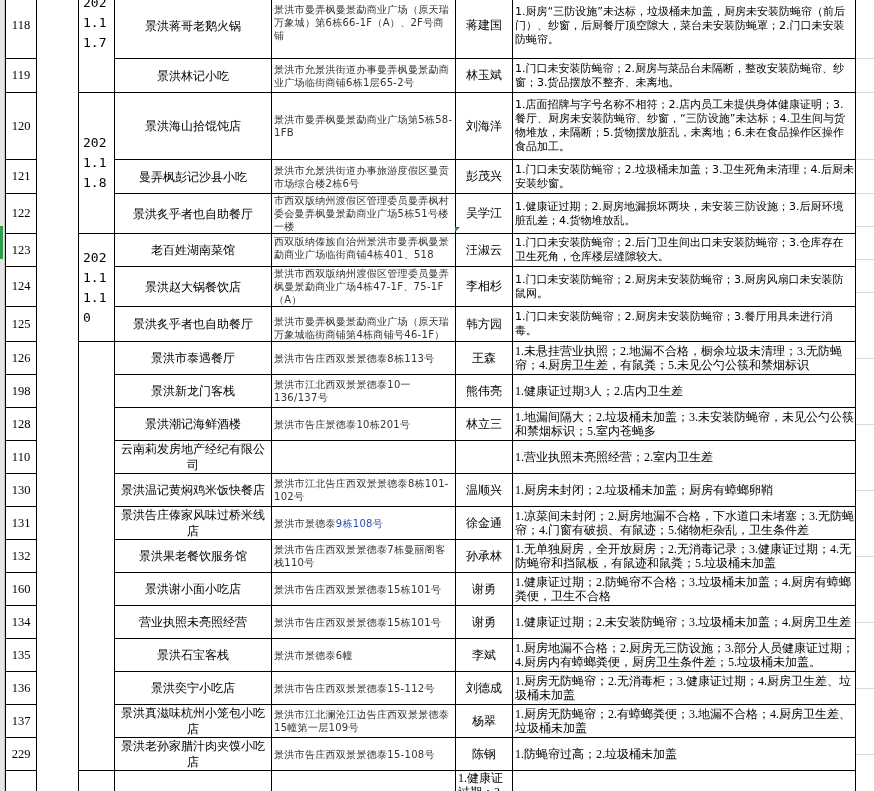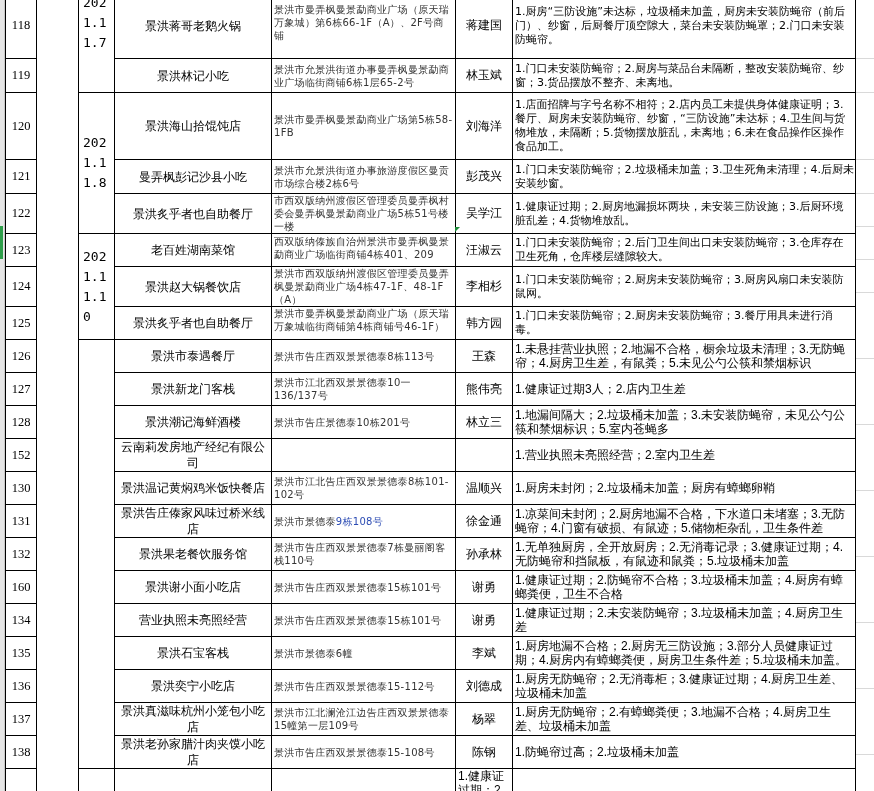--- a/index.html
+++ b/index.html
@@ -11,21 +11,21 @@
   table { position:absolute; left:5px; top:-8px; border-collapse:collapse; table-layout:fixed; }
   td { border:1px solid #000; padding:0 2px; vertical-align:middle; overflow:hidden; }
   td.no { font-family:"Liberation Serif", serif; font-size:12.5px; text-align:center; color:#000; }
   td.blank { }
   td.date { font-family:"DejaVu Sans Mono", monospace; font-size:13px; line-height:20px; vertical-align:middle; color:#000; padding-left:4px; white-space:pre-line; word-break:break-all; }
   td.name { font-size:12px; text-align:center; color:#000; line-height:16px; }
   td.addr { font-size:10px; color:#333; line-height:13px; letter-spacing:0.3px; text-align:left; vertical-align:top; padding-top:2px; }
   td.addr.mid { vertical-align:middle; padding-top:0; }
   td.person { font-size:12px; text-align:center; color:#000; }
   td.issue { font-size:11px; color:#000; line-height:14px; text-align:left; }
-  td.issue.serif { font-family:Liberation Sans, sans-serif; font-size:12px; line-height:14px; }
+  td.issue.serif { font-family:Liberation Serif, serif; font-size:12px; line-height:14px; }
   .blue { color:#2b4bb3; }
   .marker { position:absolute; width:0; height:0; border-top:5px solid #1e8c3a; border-right:5px solid transparent; }
   .sel-bar { position:absolute; left:0; width:3px; background:#2e9e4a; }
   .right-edge-line { position:absolute; left:855px; top:0; width:1px; height:791px; background:#000; }
   .row-sep-right { position:absolute; left:856px; width:18px; height:1px; background:#d9d9d9; }
 </style>
 </head>
 <body>
 
 <div class="sheet">
@@ -86,62 +86,62 @@
         <td class="person">吴学江</td>
         <td class="issue">1.健康证过期；2.厨房地漏损坏两块，未安装三防设施；3.后厨环境脏乱差；4.货物堆放乱。</td>
       </tr>
       <tr style="height:33px">
         <td class="no">123</td>
         <td class="date" rowspan="3">202
 1.1
 1.1
 0</td>
         <td class="name">老百姓湖南菜馆</td>
-        <td class="addr" style="padding-top:1px">西双版纳傣族自治州景洪市曼弄枫曼景勐商业广场临街商铺4栋401、209</td>
+        <td class="addr" style="padding-top:1px">西双版纳傣族自治州景洪市曼弄枫曼景勐商业广场临街商铺4栋401、518</td>
         <td class="person">汪淑云</td>
         <td class="issue">1.门口未安装防蝇帘；2.后门卫生间出口未安装防蝇帘；3.仓库存在卫生死角，仓库楼层缝隙较大。</td>
       </tr>
       <tr style="height:33px">
         <td class="no">124</td>
         <td class="name">景洪赵大锅餐饮店</td>
-        <td class="addr" style="padding-top:0">景洪市西双版纳州渡假区管理委员曼弄枫曼景勐商业广场4栋47-1F、48-1F（A）</td>
+        <td class="addr" style="padding-top:0">景洪市西双版纳州渡假区管理委员曼弄枫曼景勐商业广场4栋47-1F、75-1F（A）</td>
         <td class="person">李相杉</td>
         <td class="issue">1.门口未安装防蝇帘；2.厨房未安装防蝇帘；3.厨房风扇口未安装防鼠网。</td>
       </tr>
       <tr style="height:33px">
         <td class="no">125</td>
         <td class="name">景洪炙乎者也自助餐厅</td>
-        <td class="addr" style="padding-top:0">景洪市曼弄枫曼景勐商业广场（原天瑞万象城临街商铺第4栋商铺号46-1F）</td>
+        <td class="addr" style="padding-top:8px">景洪市曼弄枫曼景勐商业广场（原天瑞万象城临街商铺第4栋商铺号46-1F）</td>
         <td class="person">韩方园</td>
         <td class="issue">1.门口未安装防蝇帘；2.厨房未安装防蝇帘；3.餐厅用具未进行消毒。</td>
       </tr>
       <tr style="height:33px">
         <td class="no">126</td>
         <td class="date" rowspan="13"></td>
         <td class="name">景洪市泰遇餐厅</td>
         <td class="addr mid">景洪市告庄西双景景德泰8栋113号</td>
         <td class="person">王森</td>
         <td class="issue serif">1.未悬挂营业执照；2.地漏不合格，橱余垃圾未清理；3.无防蝇帘；4.厨房卫生差，有鼠粪；5.未见公勺公筷和禁烟标识</td>
       </tr>
       <tr style="height:33px">
-        <td class="no">127</td>
+        <td class="no">198</td>
         <td class="name">景洪新龙门客栈</td>
         <td class="addr mid">景洪市江北西双景景德泰10一136/137号</td>
         <td class="person">熊伟亮</td>
         <td class="issue serif">1.健康证过期3人；2.店内卫生差</td>
       </tr>
       <tr style="height:33px">
         <td class="no">128</td>
         <td class="name">景洪潮记海鲜酒楼</td>
         <td class="addr mid">景洪市告庄景德泰10栋201号</td>
         <td class="person">林立三</td>
         <td class="issue serif">1.地漏间隔大；2.垃圾桶未加盖；3.未安装防蝇帘，未见公勺公筷和禁烟标识；5.室内苍蝇多</td>
       </tr>
       <tr style="height:33px">
-        <td class="no">152</td>
+        <td class="no">110</td>
         <td class="name">云南莉发房地产经纪有限公司</td>
         <td class="addr mid"></td>
         <td class="person"></td>
         <td class="issue serif">1.营业执照未亮照经营；2.室内卫生差</td>
       </tr>
       <tr style="height:33px">
         <td class="no">130</td>
         <td class="name">景洪温记黄焖鸡米饭快餐店</td>
         <td class="addr mid">景洪市江北告庄西双景景德泰8栋101-102号</td>
         <td class="person">温顺兴</td>
@@ -190,21 +190,21 @@
         <td class="issue serif">1.厨房无防蝇帘；2.无消毒柜；3.健康证过期；4.厨房卫生差、垃圾桶未加盖</td>
       </tr>
       <tr style="height:33px">
         <td class="no">137</td>
         <td class="name">景洪真滋味杭州小笼包小吃店</td>
         <td class="addr mid">景洪市江北澜沧江边告庄西双景景德泰15幢第一层109号</td>
         <td class="person">杨翠</td>
         <td class="issue serif">1.厨房无防蝇帘；2.有蟑螂粪便；3.地漏不合格；4.厨房卫生差、垃圾桶未加盖</td>
       </tr>
       <tr style="height:33px">
-        <td class="no">138</td>
+        <td class="no">229</td>
         <td class="name">景洪老孙家腊汁肉夹馍小吃店</td>
         <td class="addr mid">景洪市告庄西双景景德泰15-108号</td>
         <td class="person">陈钢</td>
         <td class="issue serif">1.防蝇帘过高；2.垃圾桶未加盖</td>
       </tr>
       <tr style="height:33px">
         <td class="no">139</td>
         <td class="name">景洪洛迈菲京拌小吃店</td>
         <td class="addr mid">景洪市景德泰16栋130</td>
         <td class="person">杨宏</td>

